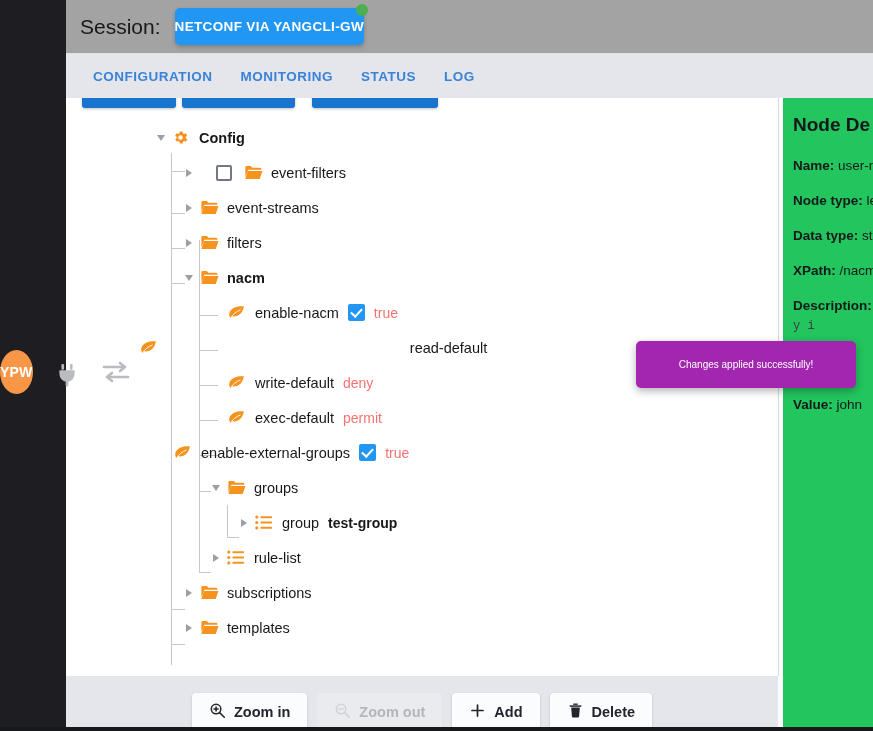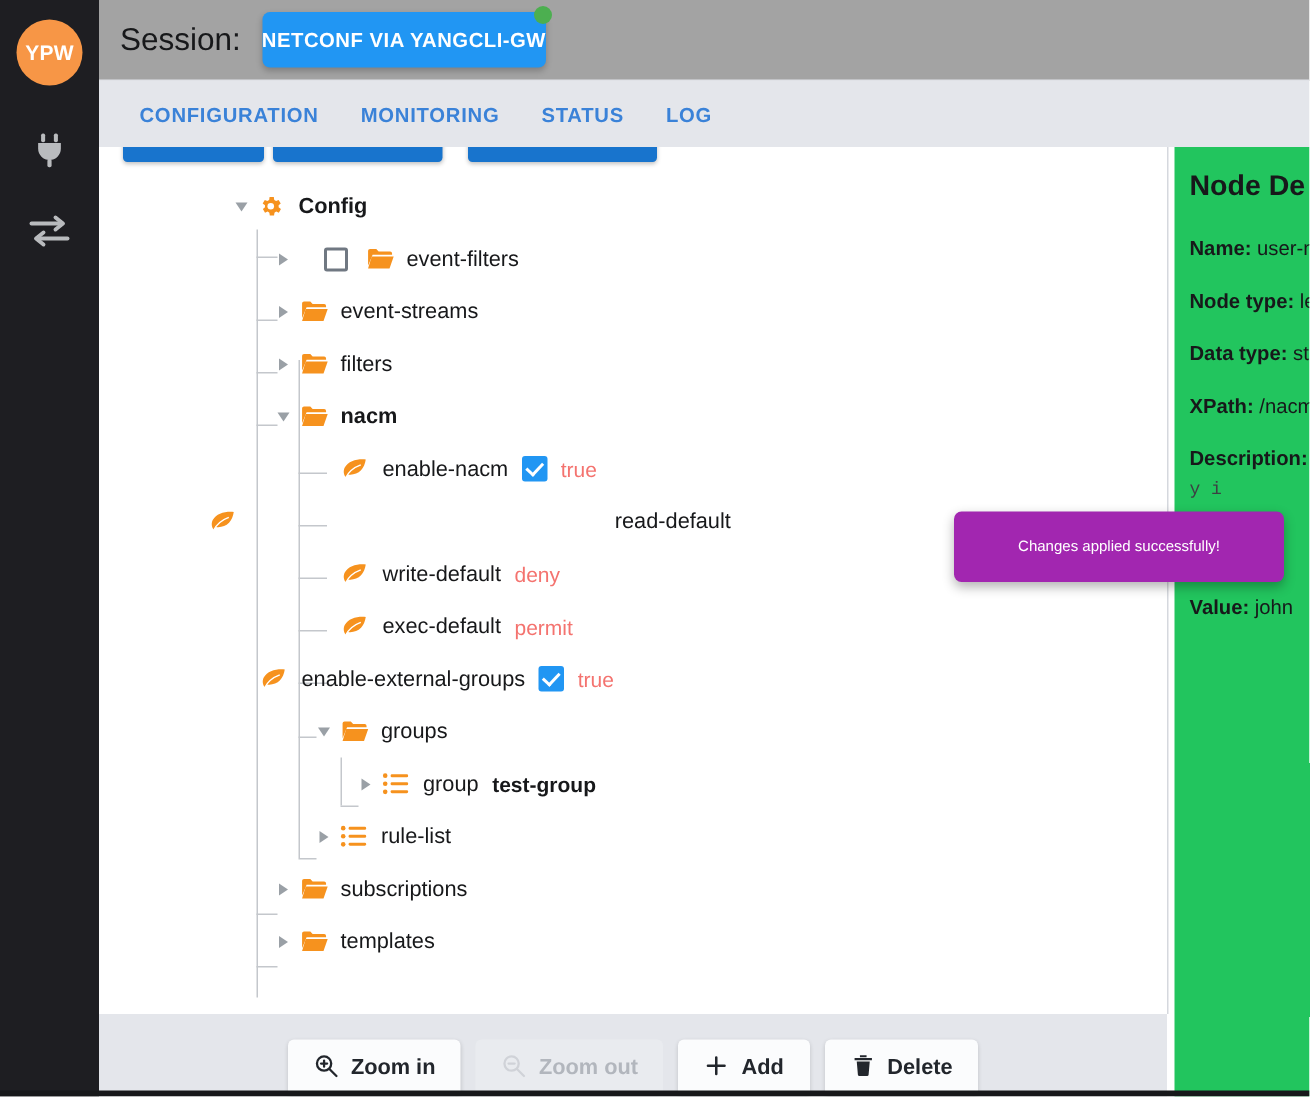--- a/index.html
+++ b/index.html
@@ -11,21 +11,21 @@
     font-family: "Liberation Sans", sans-serif;
     -webkit-font-smoothing: antialiased;
   }
   #app { position: relative; width: 873px; height: 731px; overflow: hidden; }
 
   
   .rail {
     position: absolute; left: 0; top: 0;
     width: 66px; height: 731px;
     background: #1e1e22;
-    display: flex; flex-direction: column; align-items: center;
+    display: flex; flex-direction: row; align-items: center;
     padding-top: 13px; gap: 20px;
     z-index: 40;
   }
   .avatar {
     width: 44px; height: 44px; border-radius: 50%;
     background: #F79646;
     color: #ffffff; font-size: 14px; font-weight: bold;
     display: flex; align-items: center; justify-content: center;
     letter-spacing: .2px;
   }

